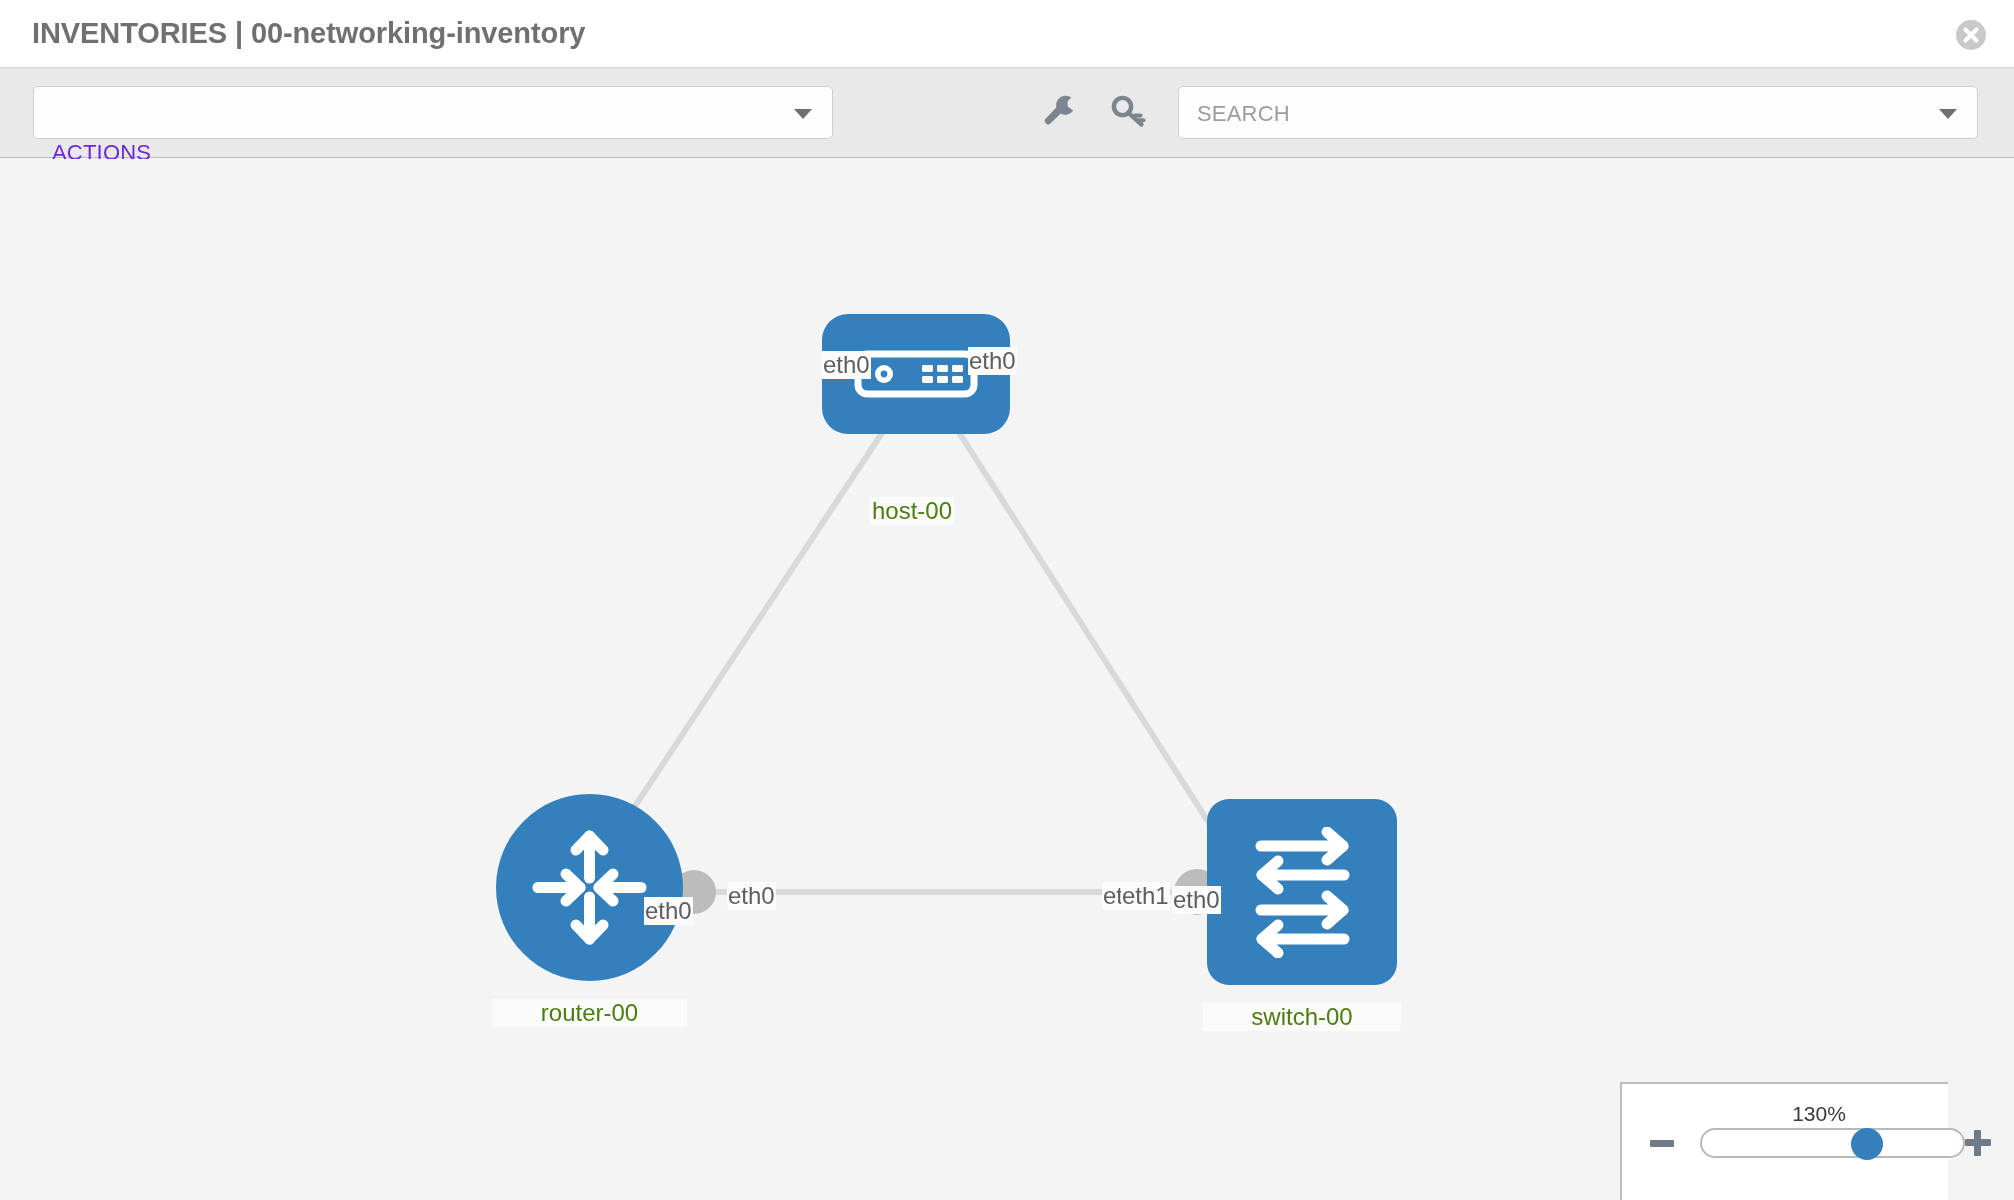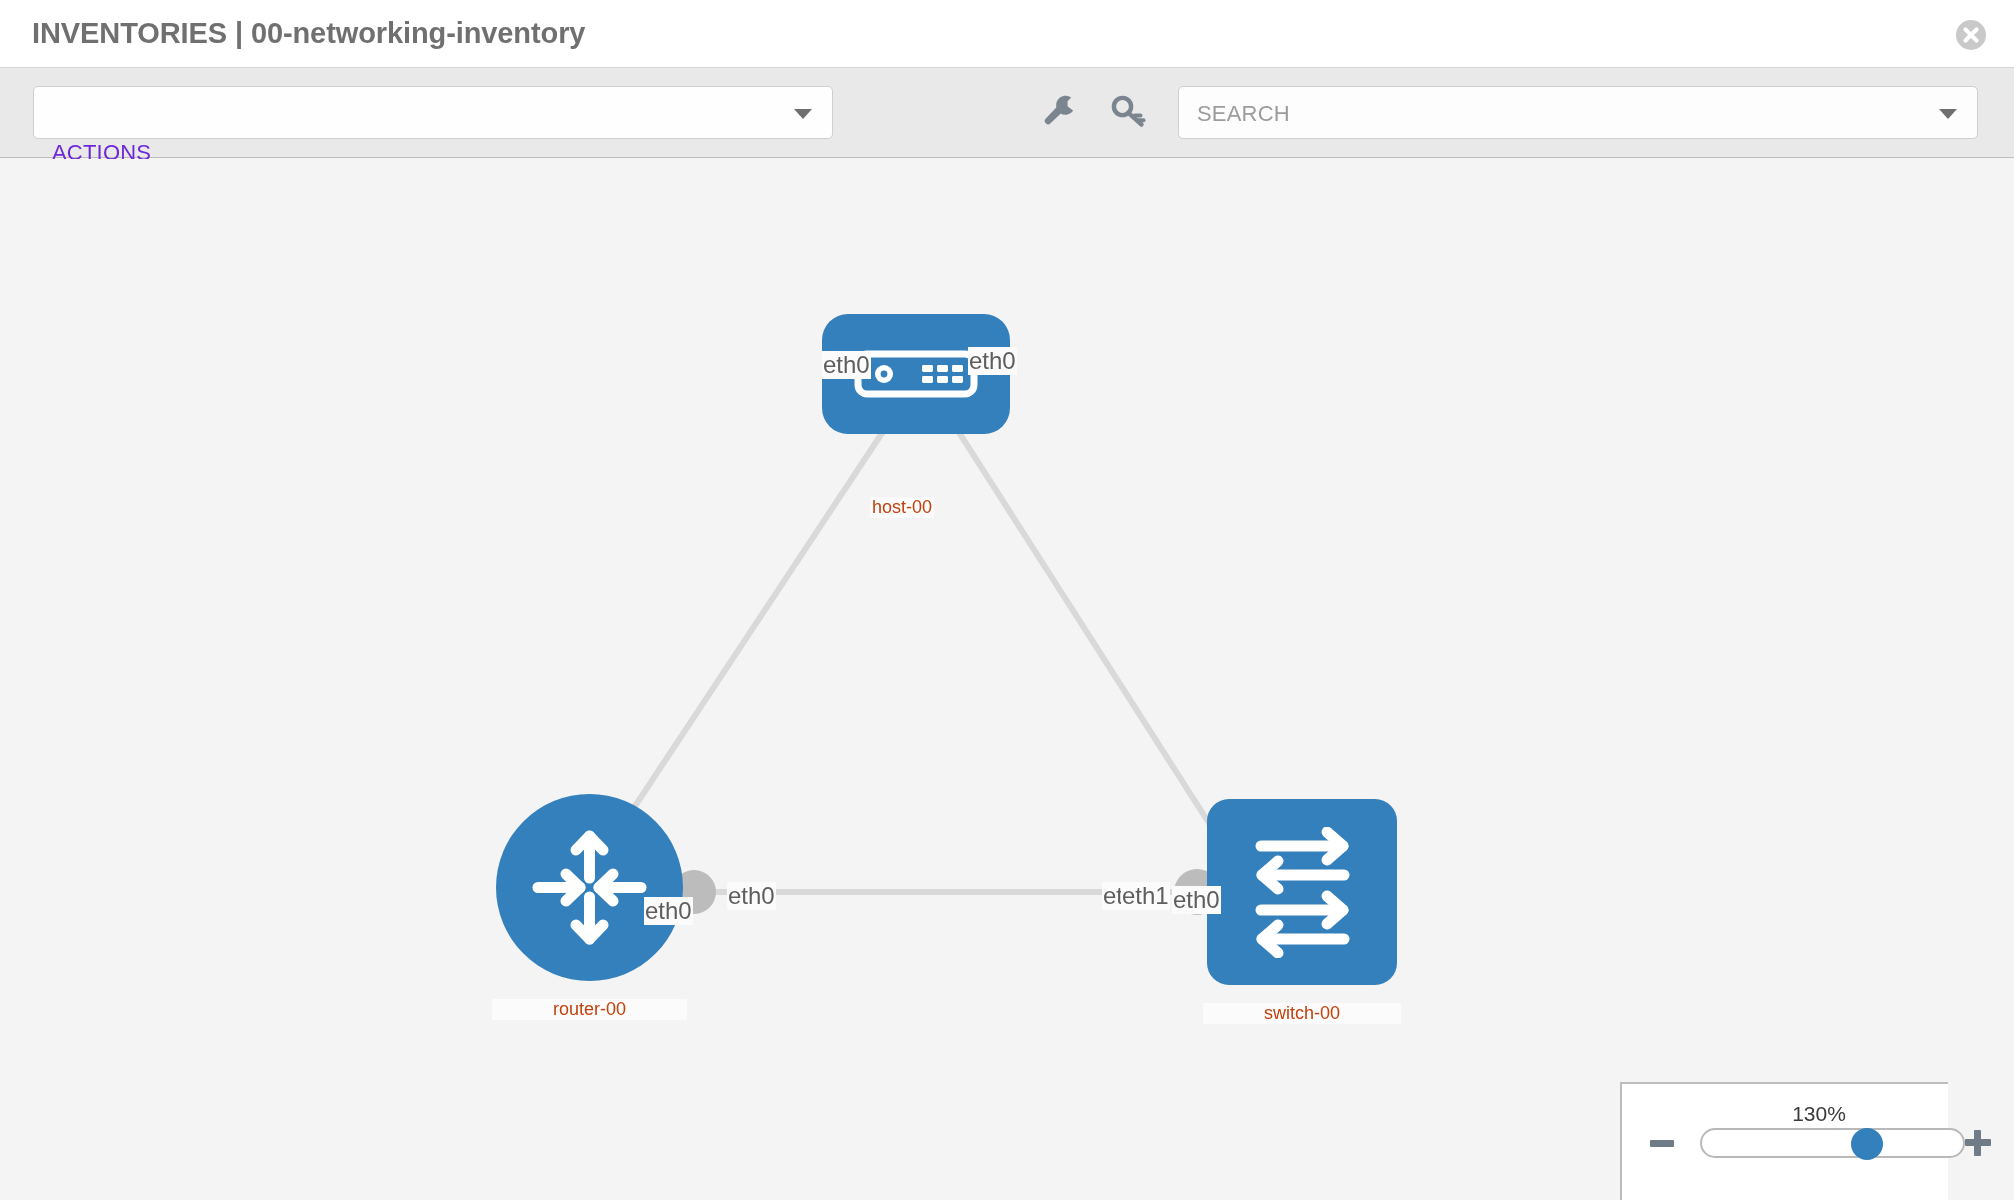--- a/index.html
+++ b/index.html
@@ -82,21 +82,21 @@
   .node { position: absolute; }
   .node-shape {
     position: absolute; left: 0; top: 0;
     background: #3480bc;
   }
   .node-shape.circle { border-radius: 50%; }
   .node-shape.rounded-sq { border-radius: 22px; }
   .node-shape.rounded-rect { border-radius: 26px; }
   .node-label {
     position: absolute;
-    font-size: 18px; color: #c2410c;
+    font-size: 24px; color: #4d7c0f;
     background: #fbfbfb;
     white-space: nowrap;
     padding: 0 2px;
     text-align: center;
   }
   .iface-label {
     position: absolute;
     font-size: 24px; color: #5e5e5e;
     background: #fbfbfb;
     white-space: nowrap;

